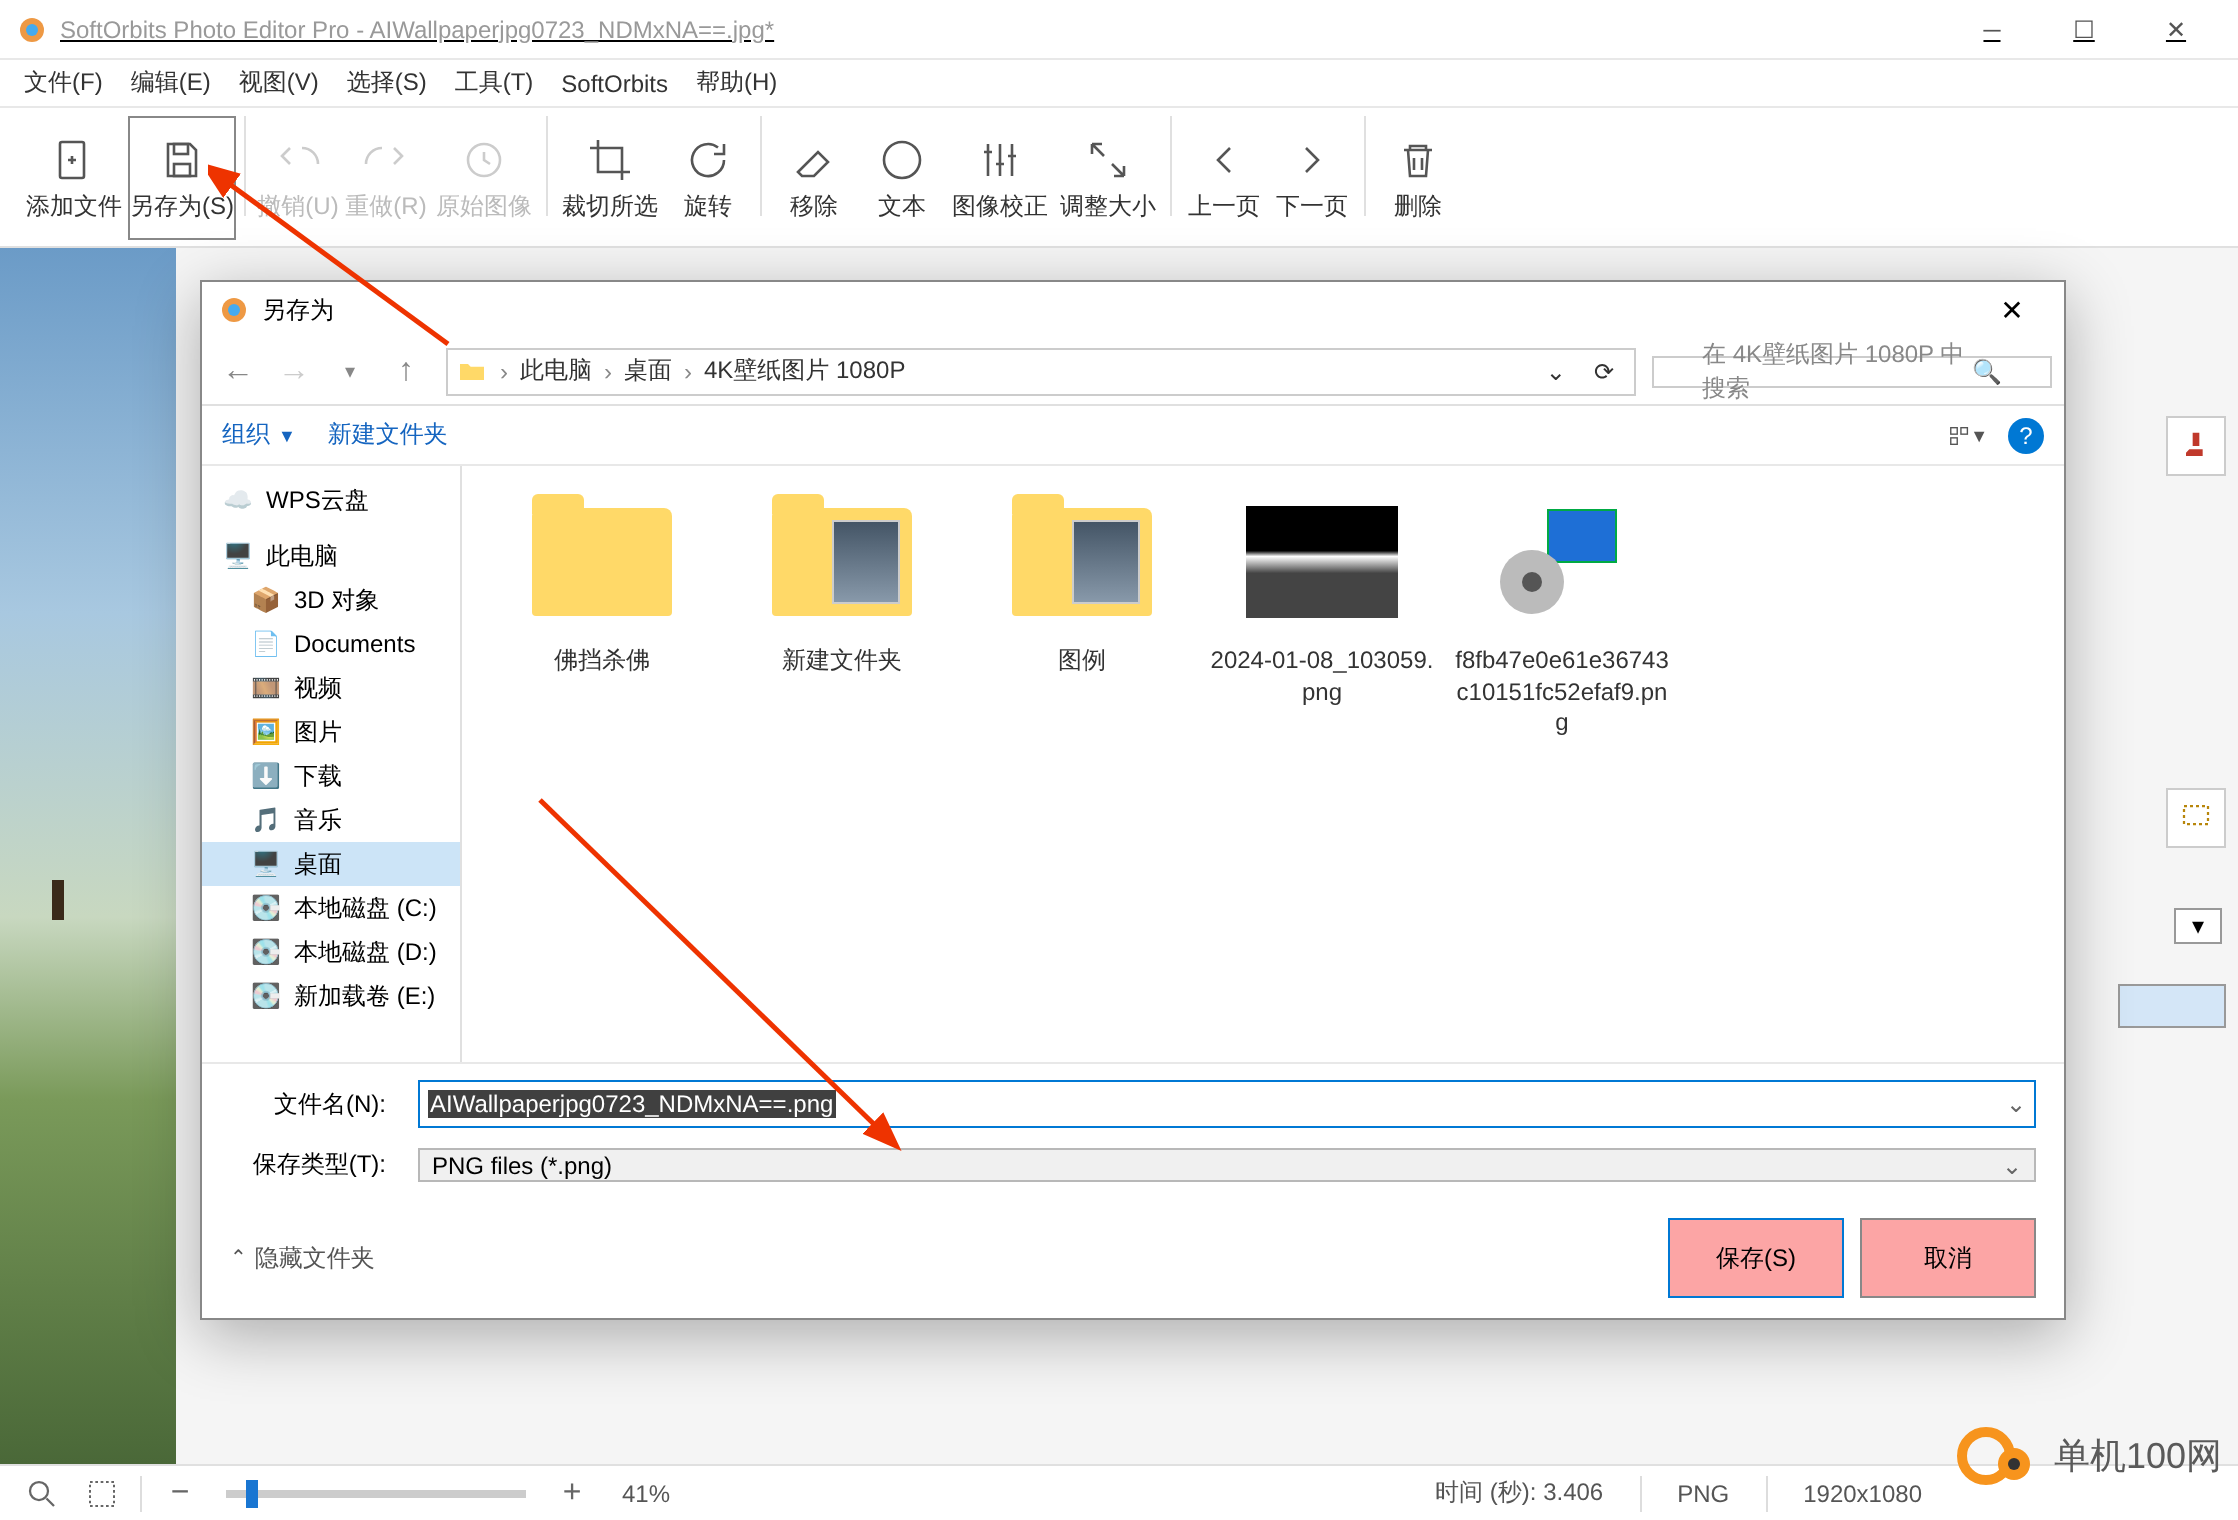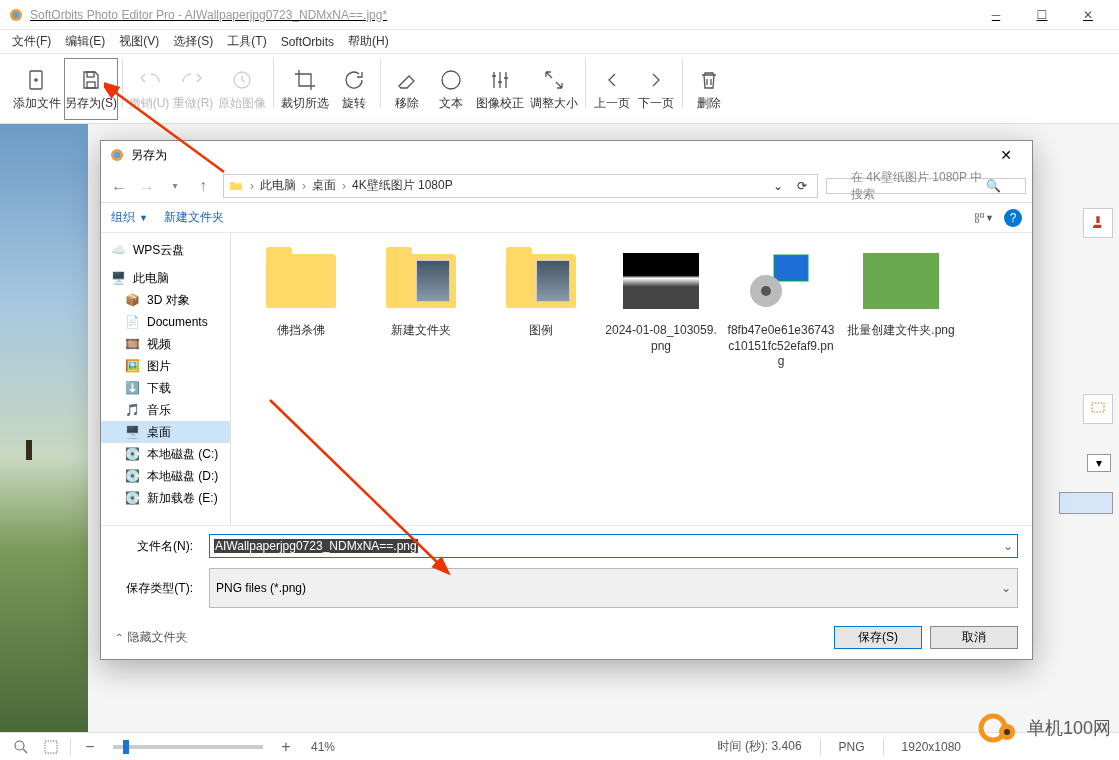--- a/index.html
+++ b/index.html
@@ -76,26 +76,26 @@
 .folder-ico { width:70px; height:54px; background:#ffd968; border-radius:4px 4px 2px 2px; position:relative;}
 .folder-ico::before { content:""; position:absolute; top:-7px; left:0; width:26px; height:10px; background:#ffd968; border-radius:3px 3px 0 0;}
 .folder-preview { position:absolute; right:6px; bottom:6px; width:34px; height:42px; background:#fff; border:1px solid #ccc;}
 .fname { font-size:12px; text-align:center; color:#333; line-height:1.3; word-break:break-all;}
 .img-thumb { width:76px; height:56px; background:#222; }
 .dlg-bottom { padding:8px 14px 10px; border-top:1px solid #e8e8e8;}
 .brow { display:flex; align-items:center; gap:16px; margin-bottom:10px;}
 .blabel { width:78px; text-align:right; font-size:12px;}
 .binput { flex:1; height:24px; border:1px solid #0078d4; padding:0 4px; display:flex; align-items:center; position:relative;}
 .binput-sel { background:#404040; color:#fff; padding:0 1px;}
-.bcombo { flex:1; height:40px; border:1px solid #b8b8b8; padding:0 6px; display:flex; align-items:center; background:#f0f0f0;}
+.bcombo { flex:1; height:17px; border:1px solid #b8b8b8; padding:0 6px; display:flex; align-items:center; background:#f0f0f0;}
 .bcombo-arrow { margin-left:auto; color:#666;}
 .dlg-actions { display:flex; align-items:center; gap:10px; padding-top:8px;}
 .hide-folders { display:flex; align-items:center; gap:4px; color:#555; cursor:pointer;}
 .dlg-btns { margin-left:auto; display:flex; gap:8px;}
-.dlg-btn { width:88px; height:23px; border:1px solid #888; background:#e5e5e5; display:flex; align-items:center; justify-content:center; cursor:pointer; font-size:12px;}
+.dlg-btn { width:88px; height:40px; border:1px solid #888; background:#fca5a5; display:flex; align-items:center; justify-content:center; cursor:pointer; font-size:12px;}
 .dlg-btn.primary { border:1px solid #0078d4;}
 
 
 .arrow1 { position:absolute; left:104px; top:82px; pointer-events:none;}
 .arrow2 { position:absolute; left:260px; top:390px; pointer-events:none;}
 
 
 .badge { position:absolute; right:8px; bottom:10px; display:flex; align-items:center; gap:6px; color:#4a4a4a; font-size:18px;}
 .badge-text-cn { font-family:Liberation Sans, sans-serif; color:#5a5a5a;}
 .badge-ico { width:44px; height:44px; position:relative;}
@@ -430,26 +430,20 @@
         </div>
         <div class="file">
           <div class="thumb">
             <svg width="70" height="60" viewBox="0 0 70 60">
               <rect x="28" y="4" width="34" height="26" fill="#1e6fd6" stroke="#0a4"></rect>
               <circle cx="20" cy="40" r="16" fill="#bbb"></circle>
               <circle cx="20" cy="40" r="5" fill="#555"></circle>
             </svg>
           </div>
           <div class="fname">f8fb47e0e61e36743c10151fc52efaf9.png</div>
-        </div>
-        <div class="file">
-          <div class="thumb">
-            <div class="img-thumb" style="background: rgb(106, 168, 79);"></div>
-          </div>
-          <div class="fname">批量创建文件夹.png</div>
         </div>
       </div>
   </div>
   <div class="dlg-bottom">
     <div class="brow">
       <span class="blabel">文件名(N):</span>
       <div class="binput">
         <span class="binput-sel">AIWallpaperjpg0723_NDMxNA==.png</span>
         <span class="bcombo-arrow">⌄</span>
       </div>

